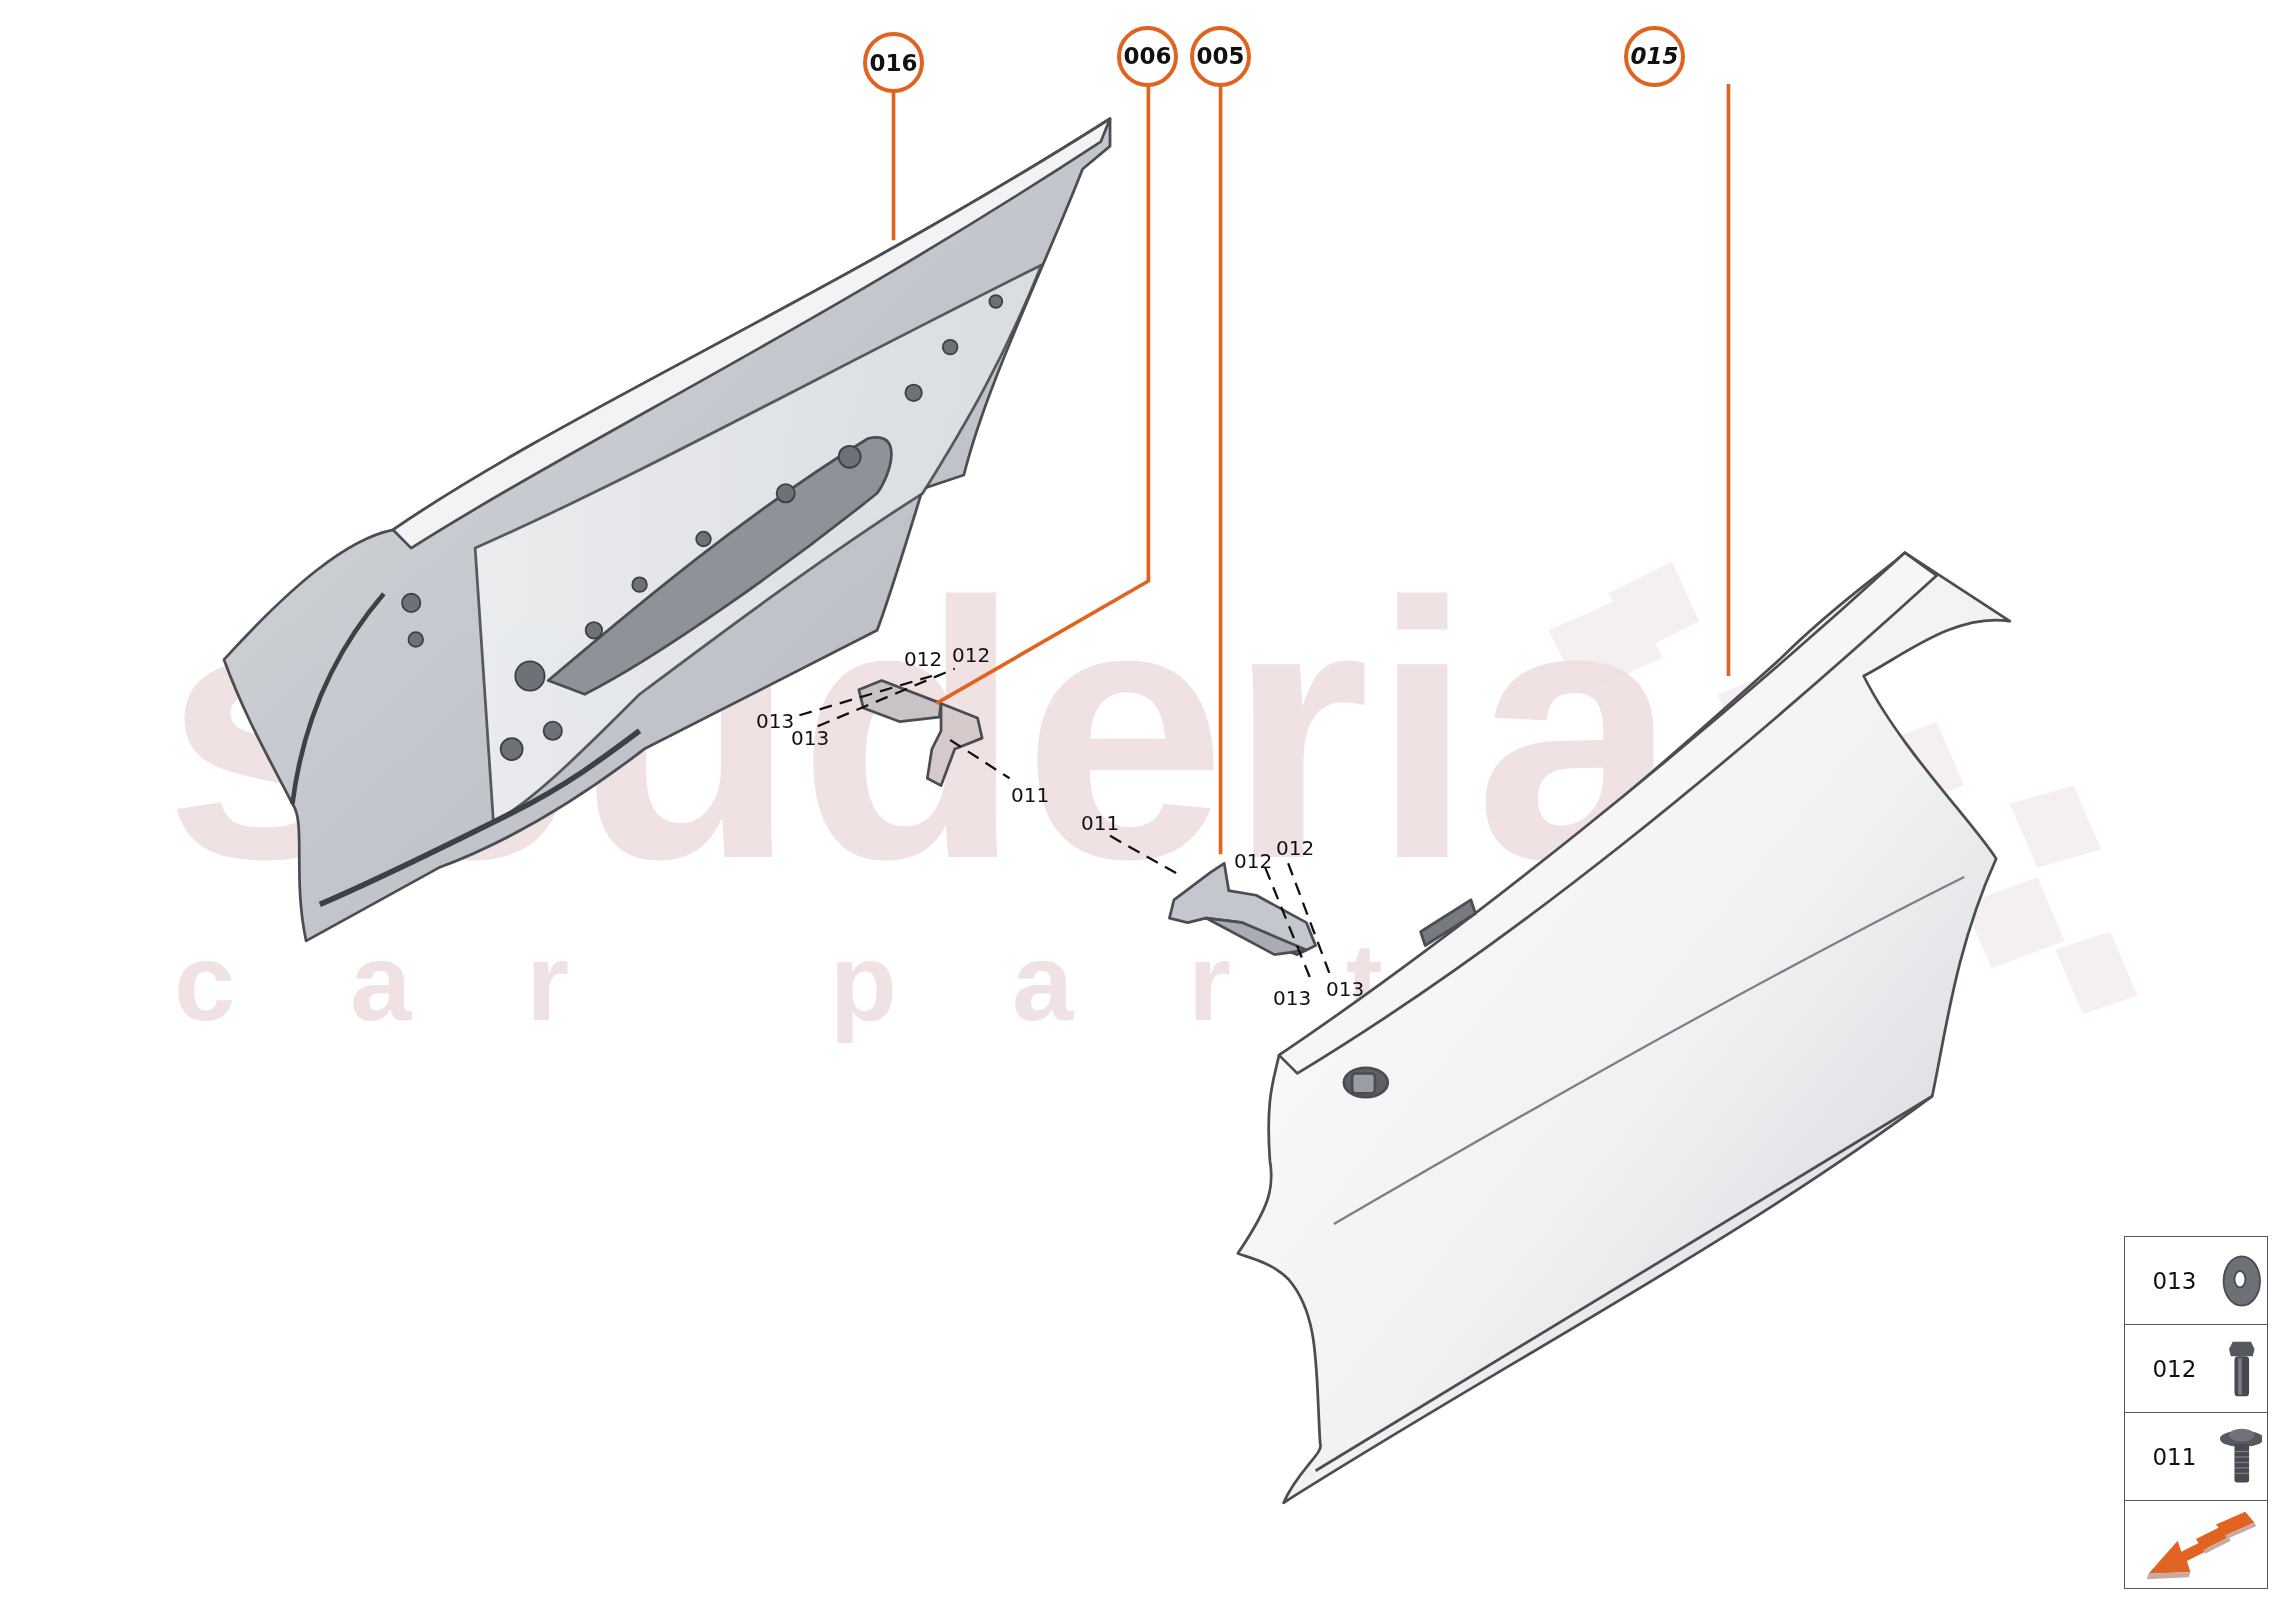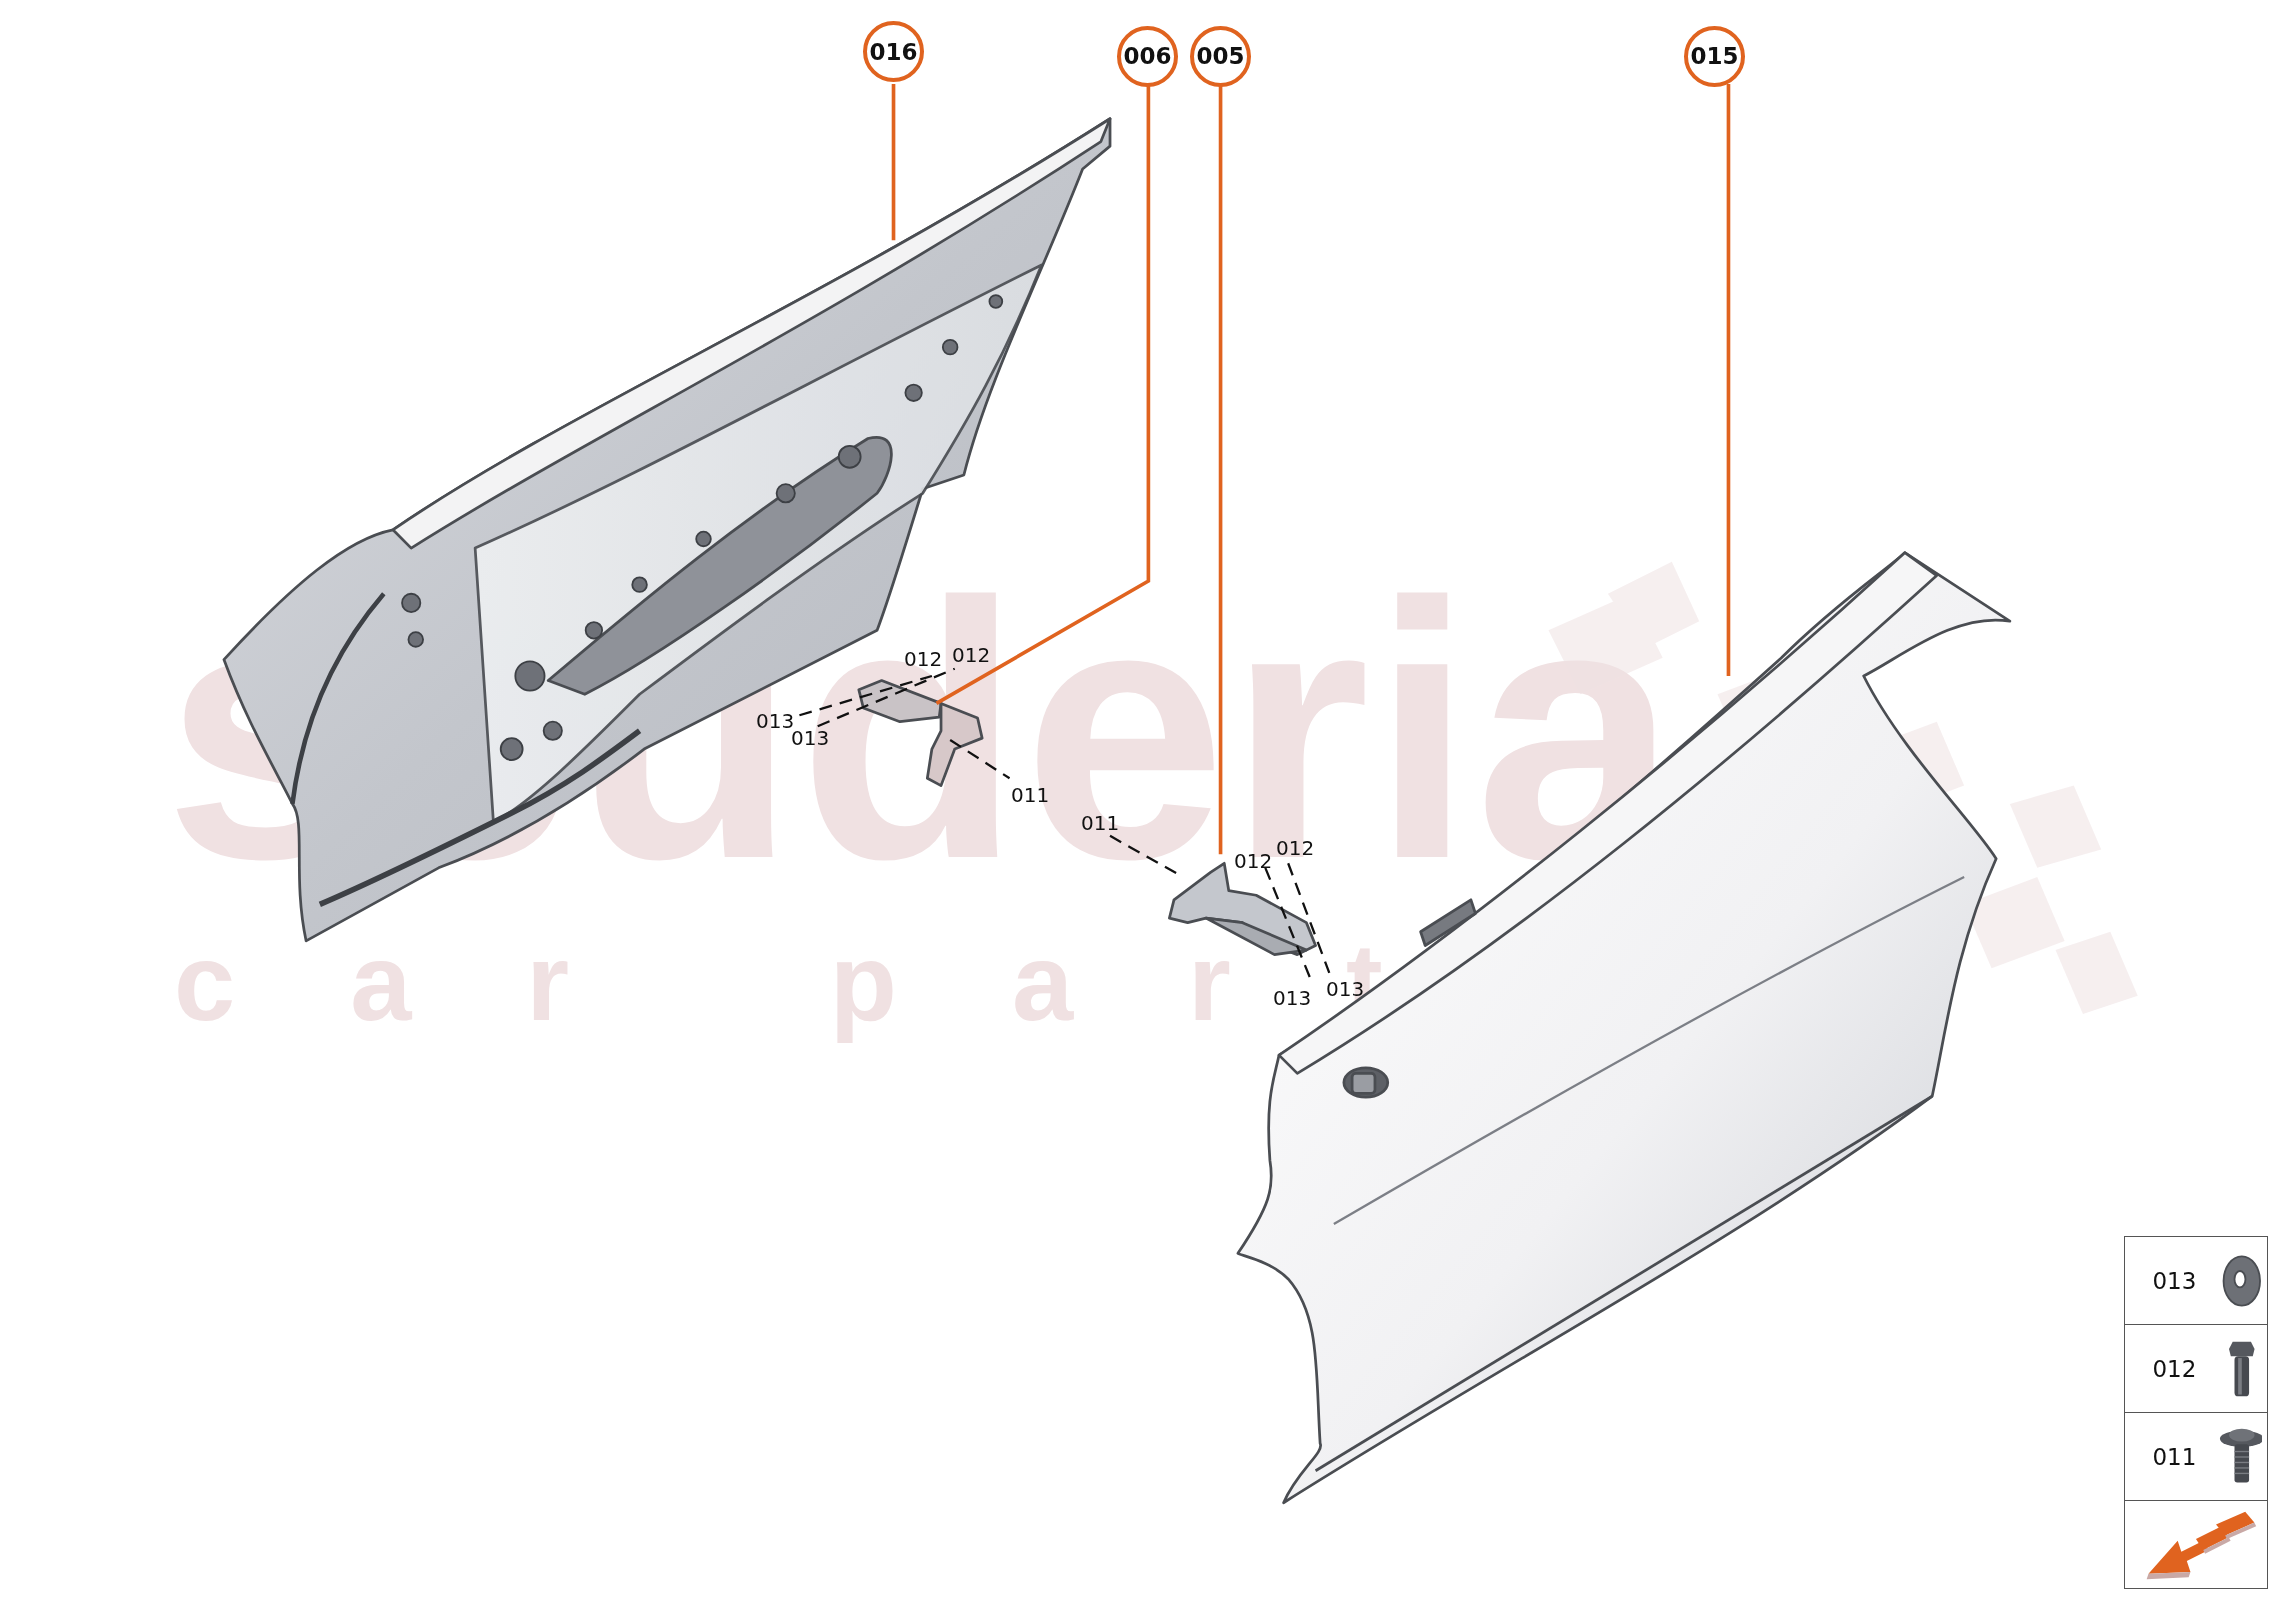--- a/index.html
+++ b/index.html
@@ -120,24 +120,24 @@
     <g stroke="#111" stroke-width="2.5" stroke-dasharray="14,9" fill="none">
       <line x1="875" y1="783" x2="1020" y2="740"></line>
       <line x1="895" y1="795" x2="1045" y2="732"></line>
       <line x1="1040" y1="810" x2="1105" y2="852"></line>
       <line x1="1215" y1="915" x2="1295" y2="960"></line>
       <line x1="1385" y1="950" x2="1435" y2="1073"></line>
       <line x1="1410" y1="945" x2="1455" y2="1065"></line>
     </g>
   </svg>
 
-  <div class="callout" style="left:863px; top:21px;">016</div>
+  <div class="callout" style="left:863px; top:32px;">016</div>
   <div class="callout" style="left:1117px; top:25.6px;">006</div>
   <div class="callout" style="left:1190px; top:25.6px;">005</div>
-  <div class="callout" style="left:1684px; top:25.6px;">015</div>
+  <div class="callout" style="left:1624px; top:25.6px;font-style:italic;">015</div>
 
   <div class="plabel" style="left:904px; top:649px;">012</div>
   <div class="plabel" style="left:952px; top:645px;">012</div>
   <div class="plabel" style="left:756px; top:711px;">013</div>
   <div class="plabel" style="left:791px; top:728px;">013</div>
   <div class="plabel" style="left:1011px; top:785px;">011</div>
 
   <div class="plabel" style="left:1081px; top:813px;">011</div>
   <div class="plabel" style="left:1234px; top:851px;">012</div>
   <div class="plabel" style="left:1276px; top:838px;">012</div>

